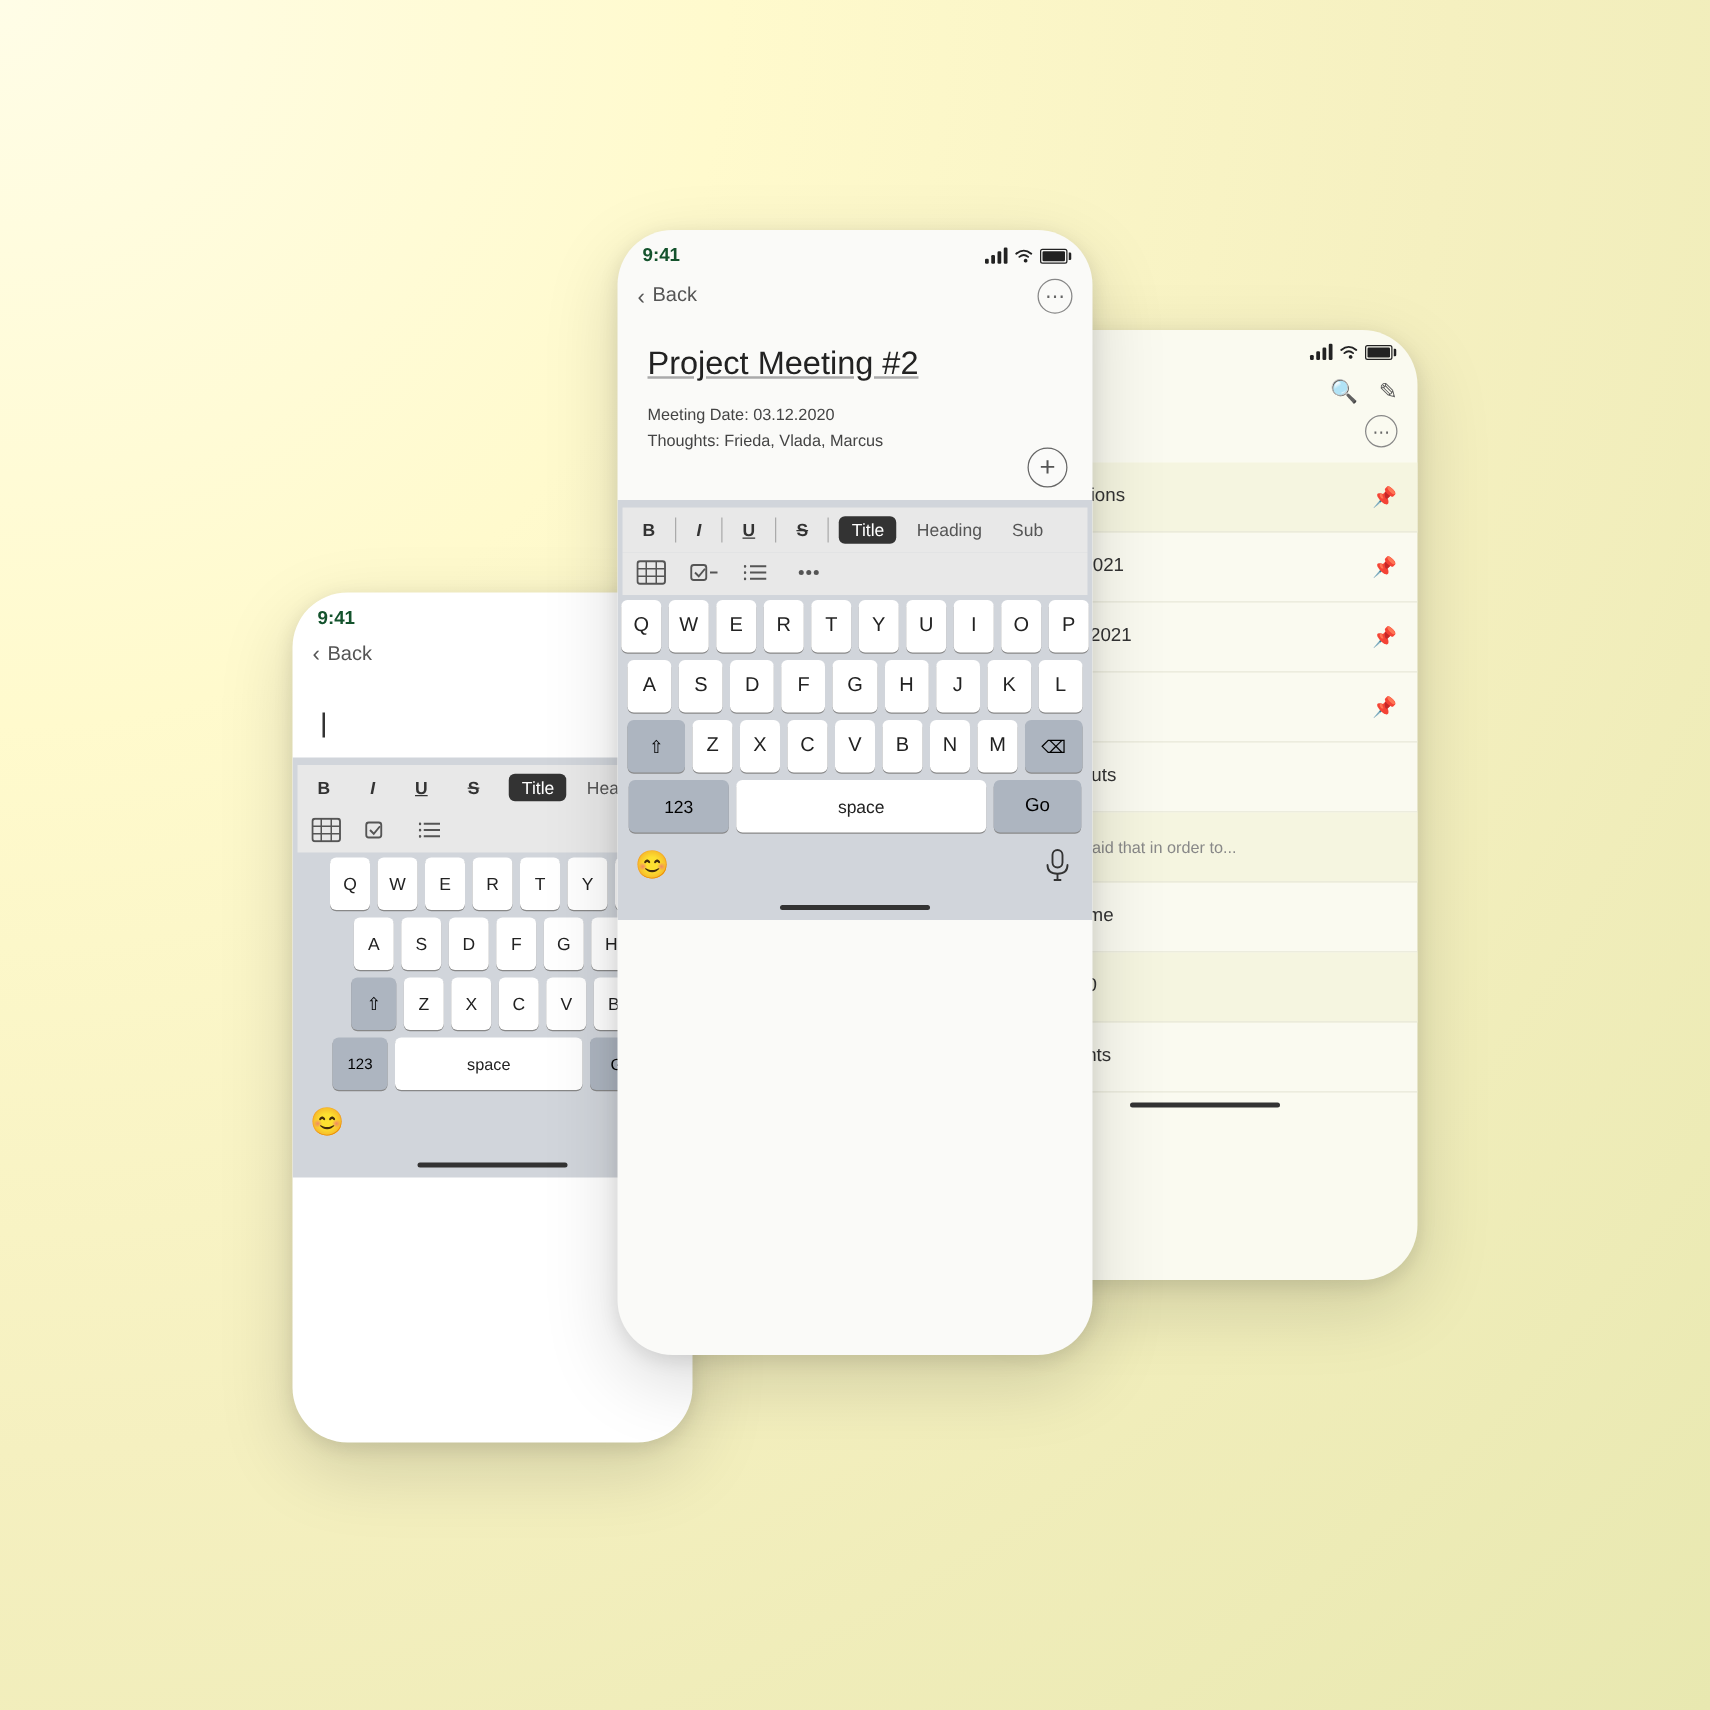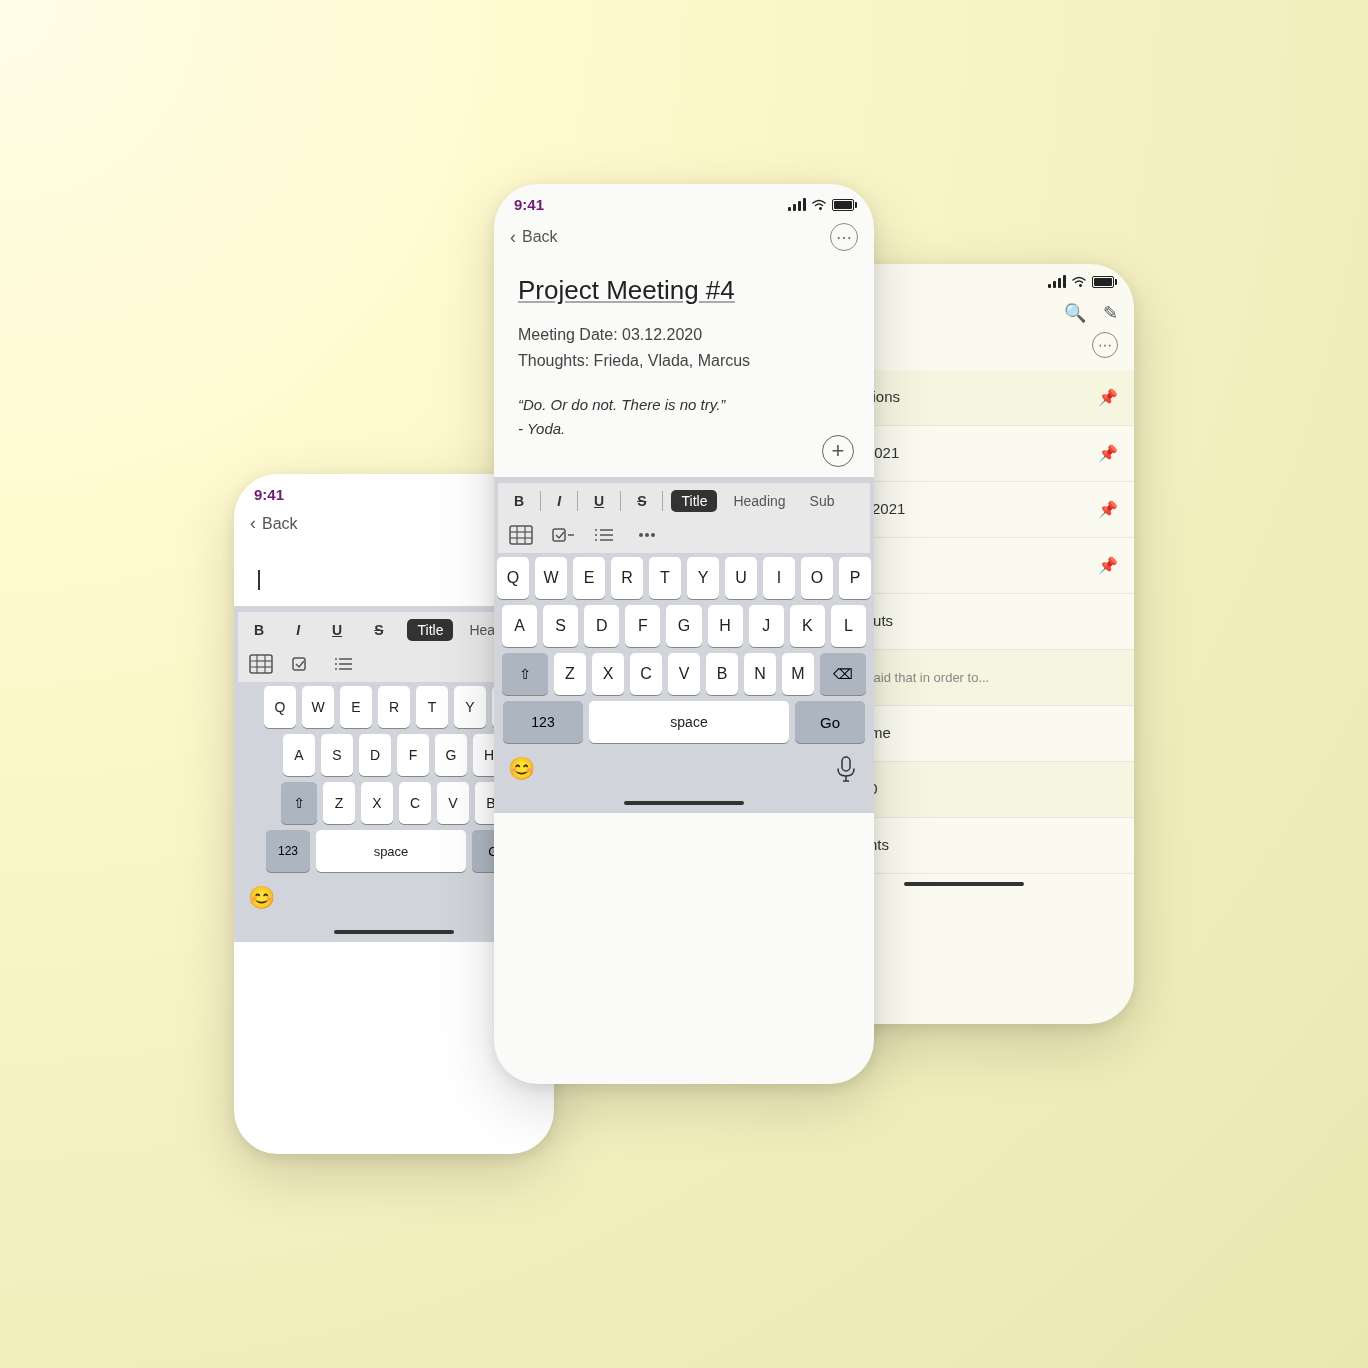--- a/index.html
+++ b/index.html
@@ -64,21 +64,21 @@
     
     .status-bar {
       display: flex;
       justify-content: space-between;
       align-items: center;
       padding: 12px 20px 6px;
       font-size: 14px;
       font-weight: 600;
     }
 
-    .status-time { font-size: 15px; font-weight: 700; color: #701a75; }
+    .status-time { font-size: 15px; font-weight: 700; color: #14532d; }
 
     .status-icons {
       display: flex;
       align-items: center;
       gap: 5px;
     }
 
     .signal-bars {
       display: flex;
       align-items: flex-end;
@@ -168,21 +168,21 @@
       font-size: 26px;
       font-weight: 400;
       color: #222;
       text-decoration: underline;
       text-decoration-color: #aaa;
       margin-bottom: 16px;
       font-style: normal;
     }
 
     .note-meta {
-      font-size: 16px;
+      font-size: 13px;
       color: #444;
       line-height: 1.6;
       margin-bottom: 20px;
     }
 
     .note-quote {
       font-size: 15px;
       color: #333;
       font-style: italic;
       line-height: 1.6;
@@ -550,27 +550,24 @@
       <div class="back-btn">
         <span class="chevron-left">‹</span>
         <span class="nav-title">Back</span>
       </div>
       <div class="nav-right">
         <div class="more-btn">⋯</div>
       </div>
     </div>
 
     <div class="note-content" style="position:relative;">
-      <div class="note-title">Project Meeting #4</div>
+      <div class="note-title">Project Meeting #2</div>
       <div class="note-meta">
         <span>Meeting Date: 03.12.2020</span><br>
         <span>Thoughts: Frieda, Vlada, Marcus</span>
-      </div>
-      <div class="note-quote">
-        “Do. Or do not. There is no try.”<br>- Yoda.
       </div>
       <div class="add-fab" style="bottom:10px;">+</div>
     </div>
 
     <div class="keyboard">
 
       <div class="format-bar">
         <span class="format-btn bold">B</span>
         <span class="format-divider"></span>
         <span class="format-btn italic">I</span>

